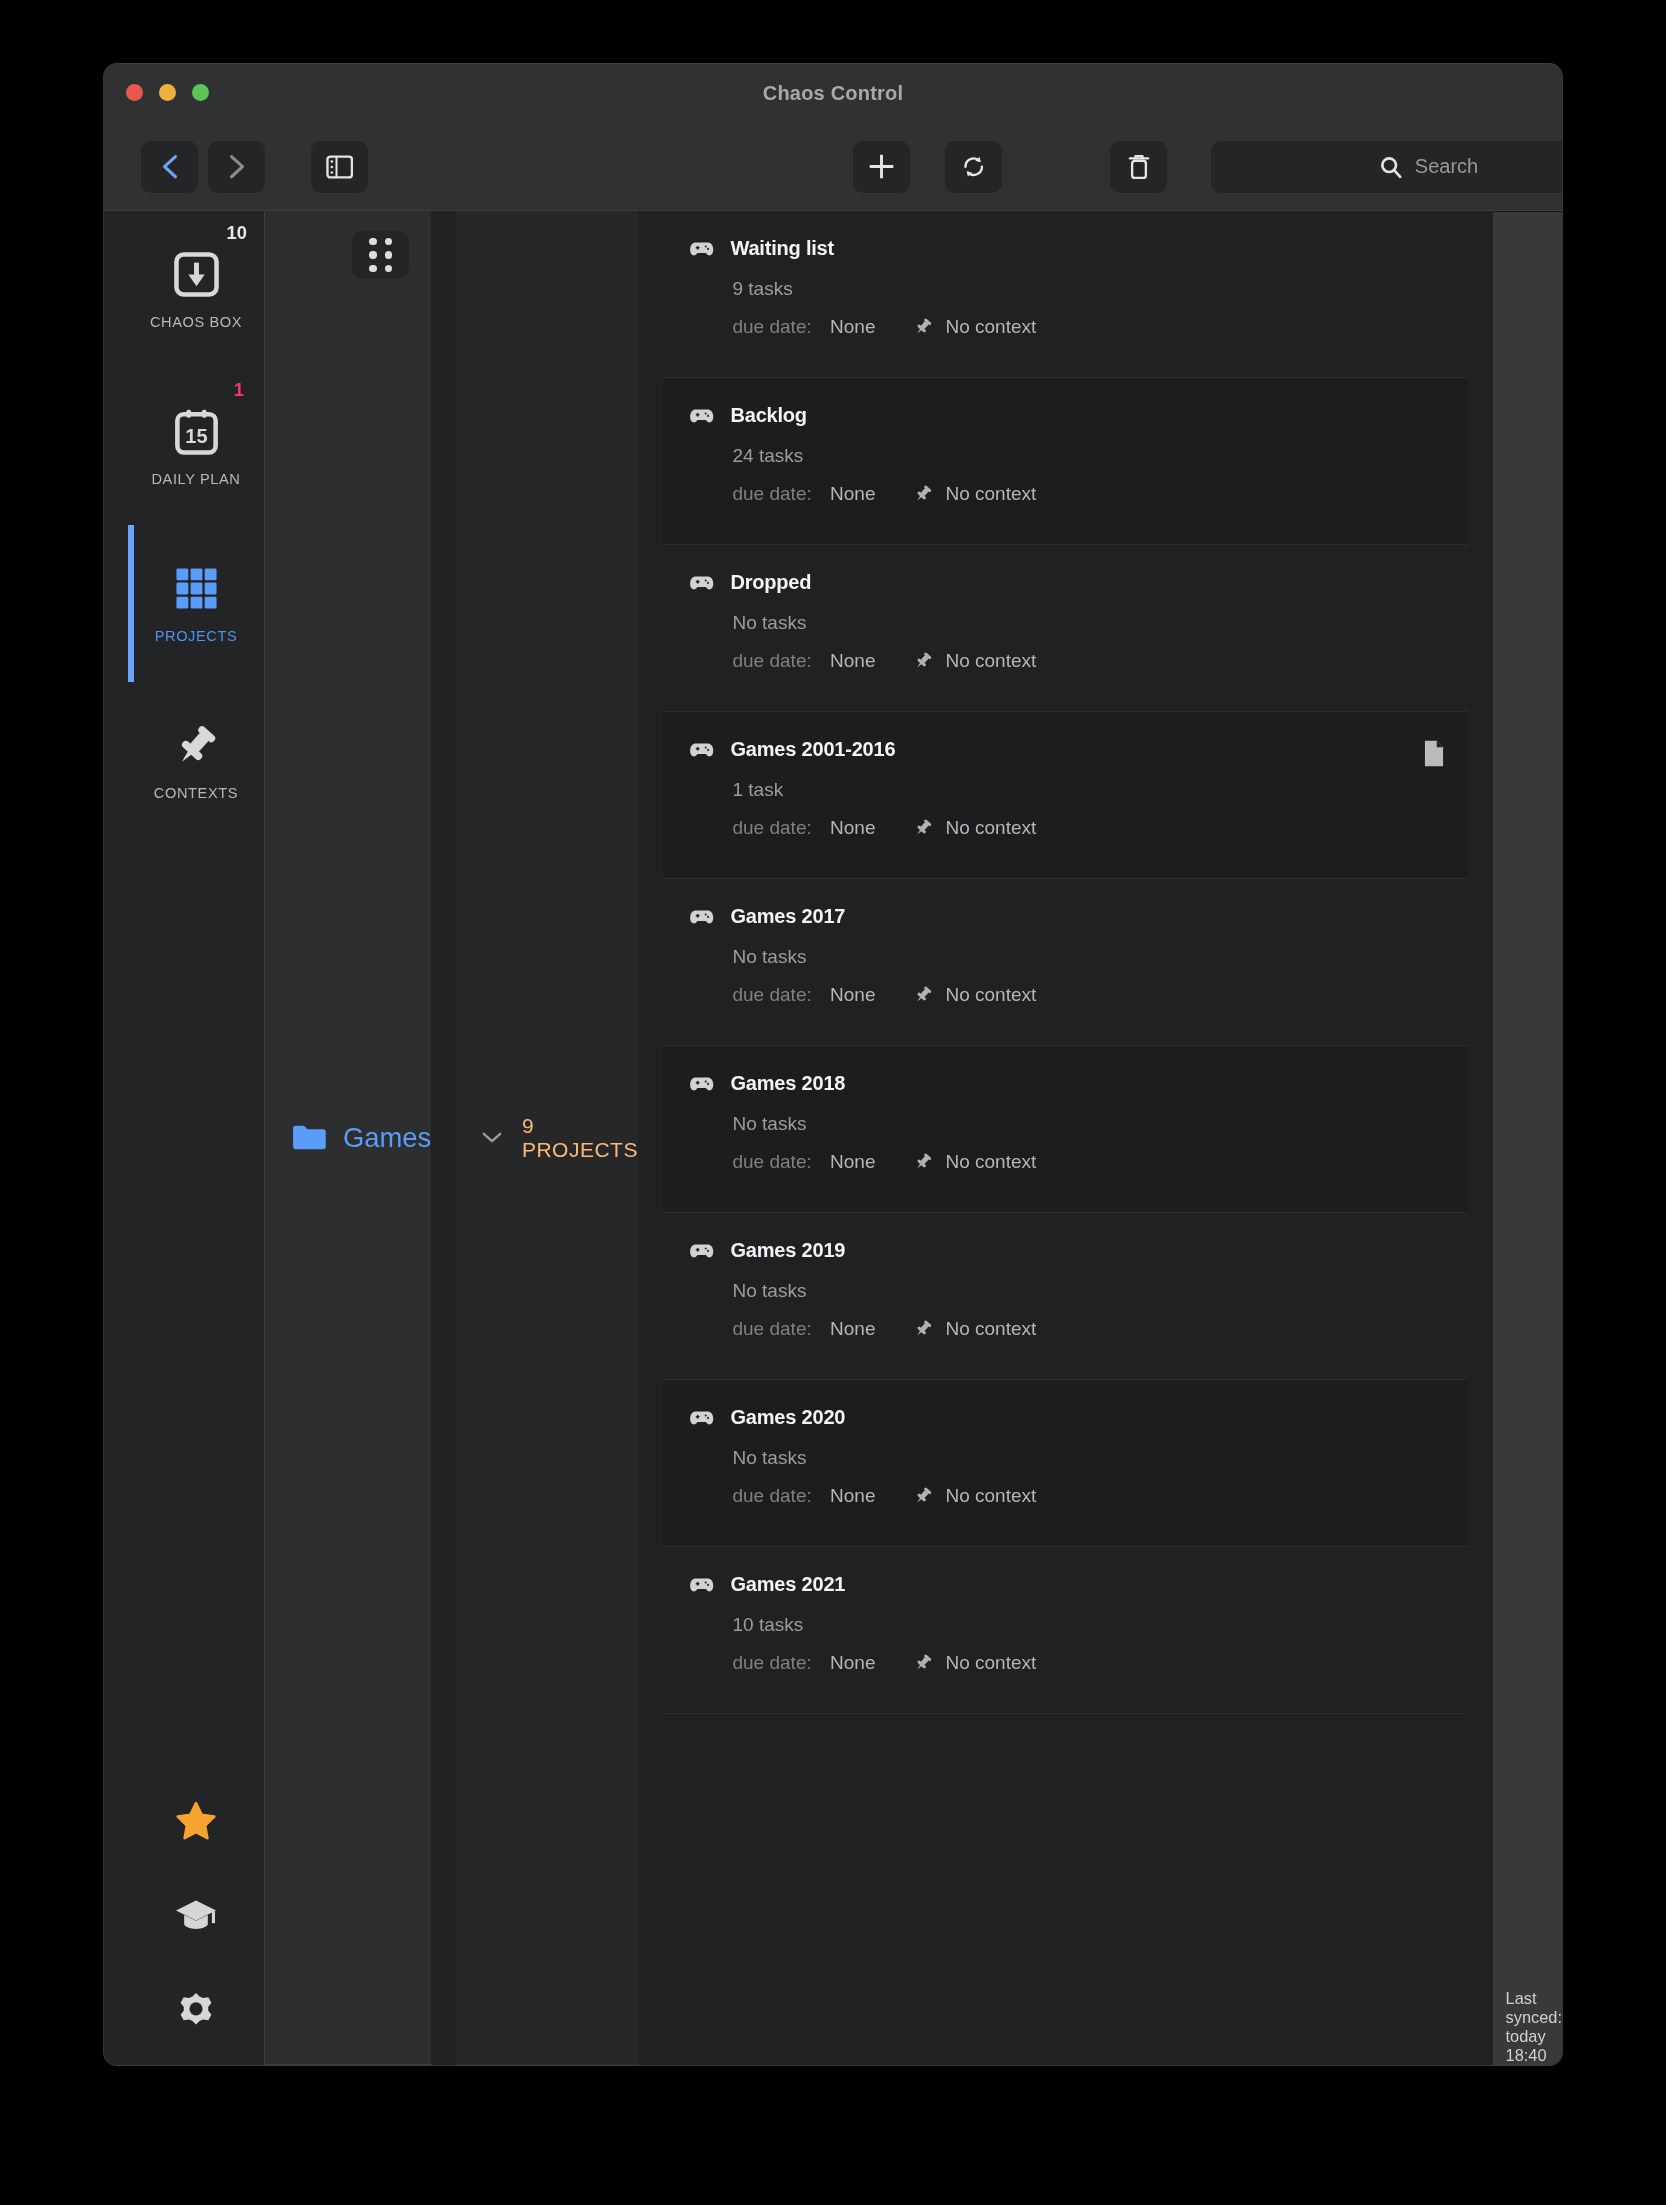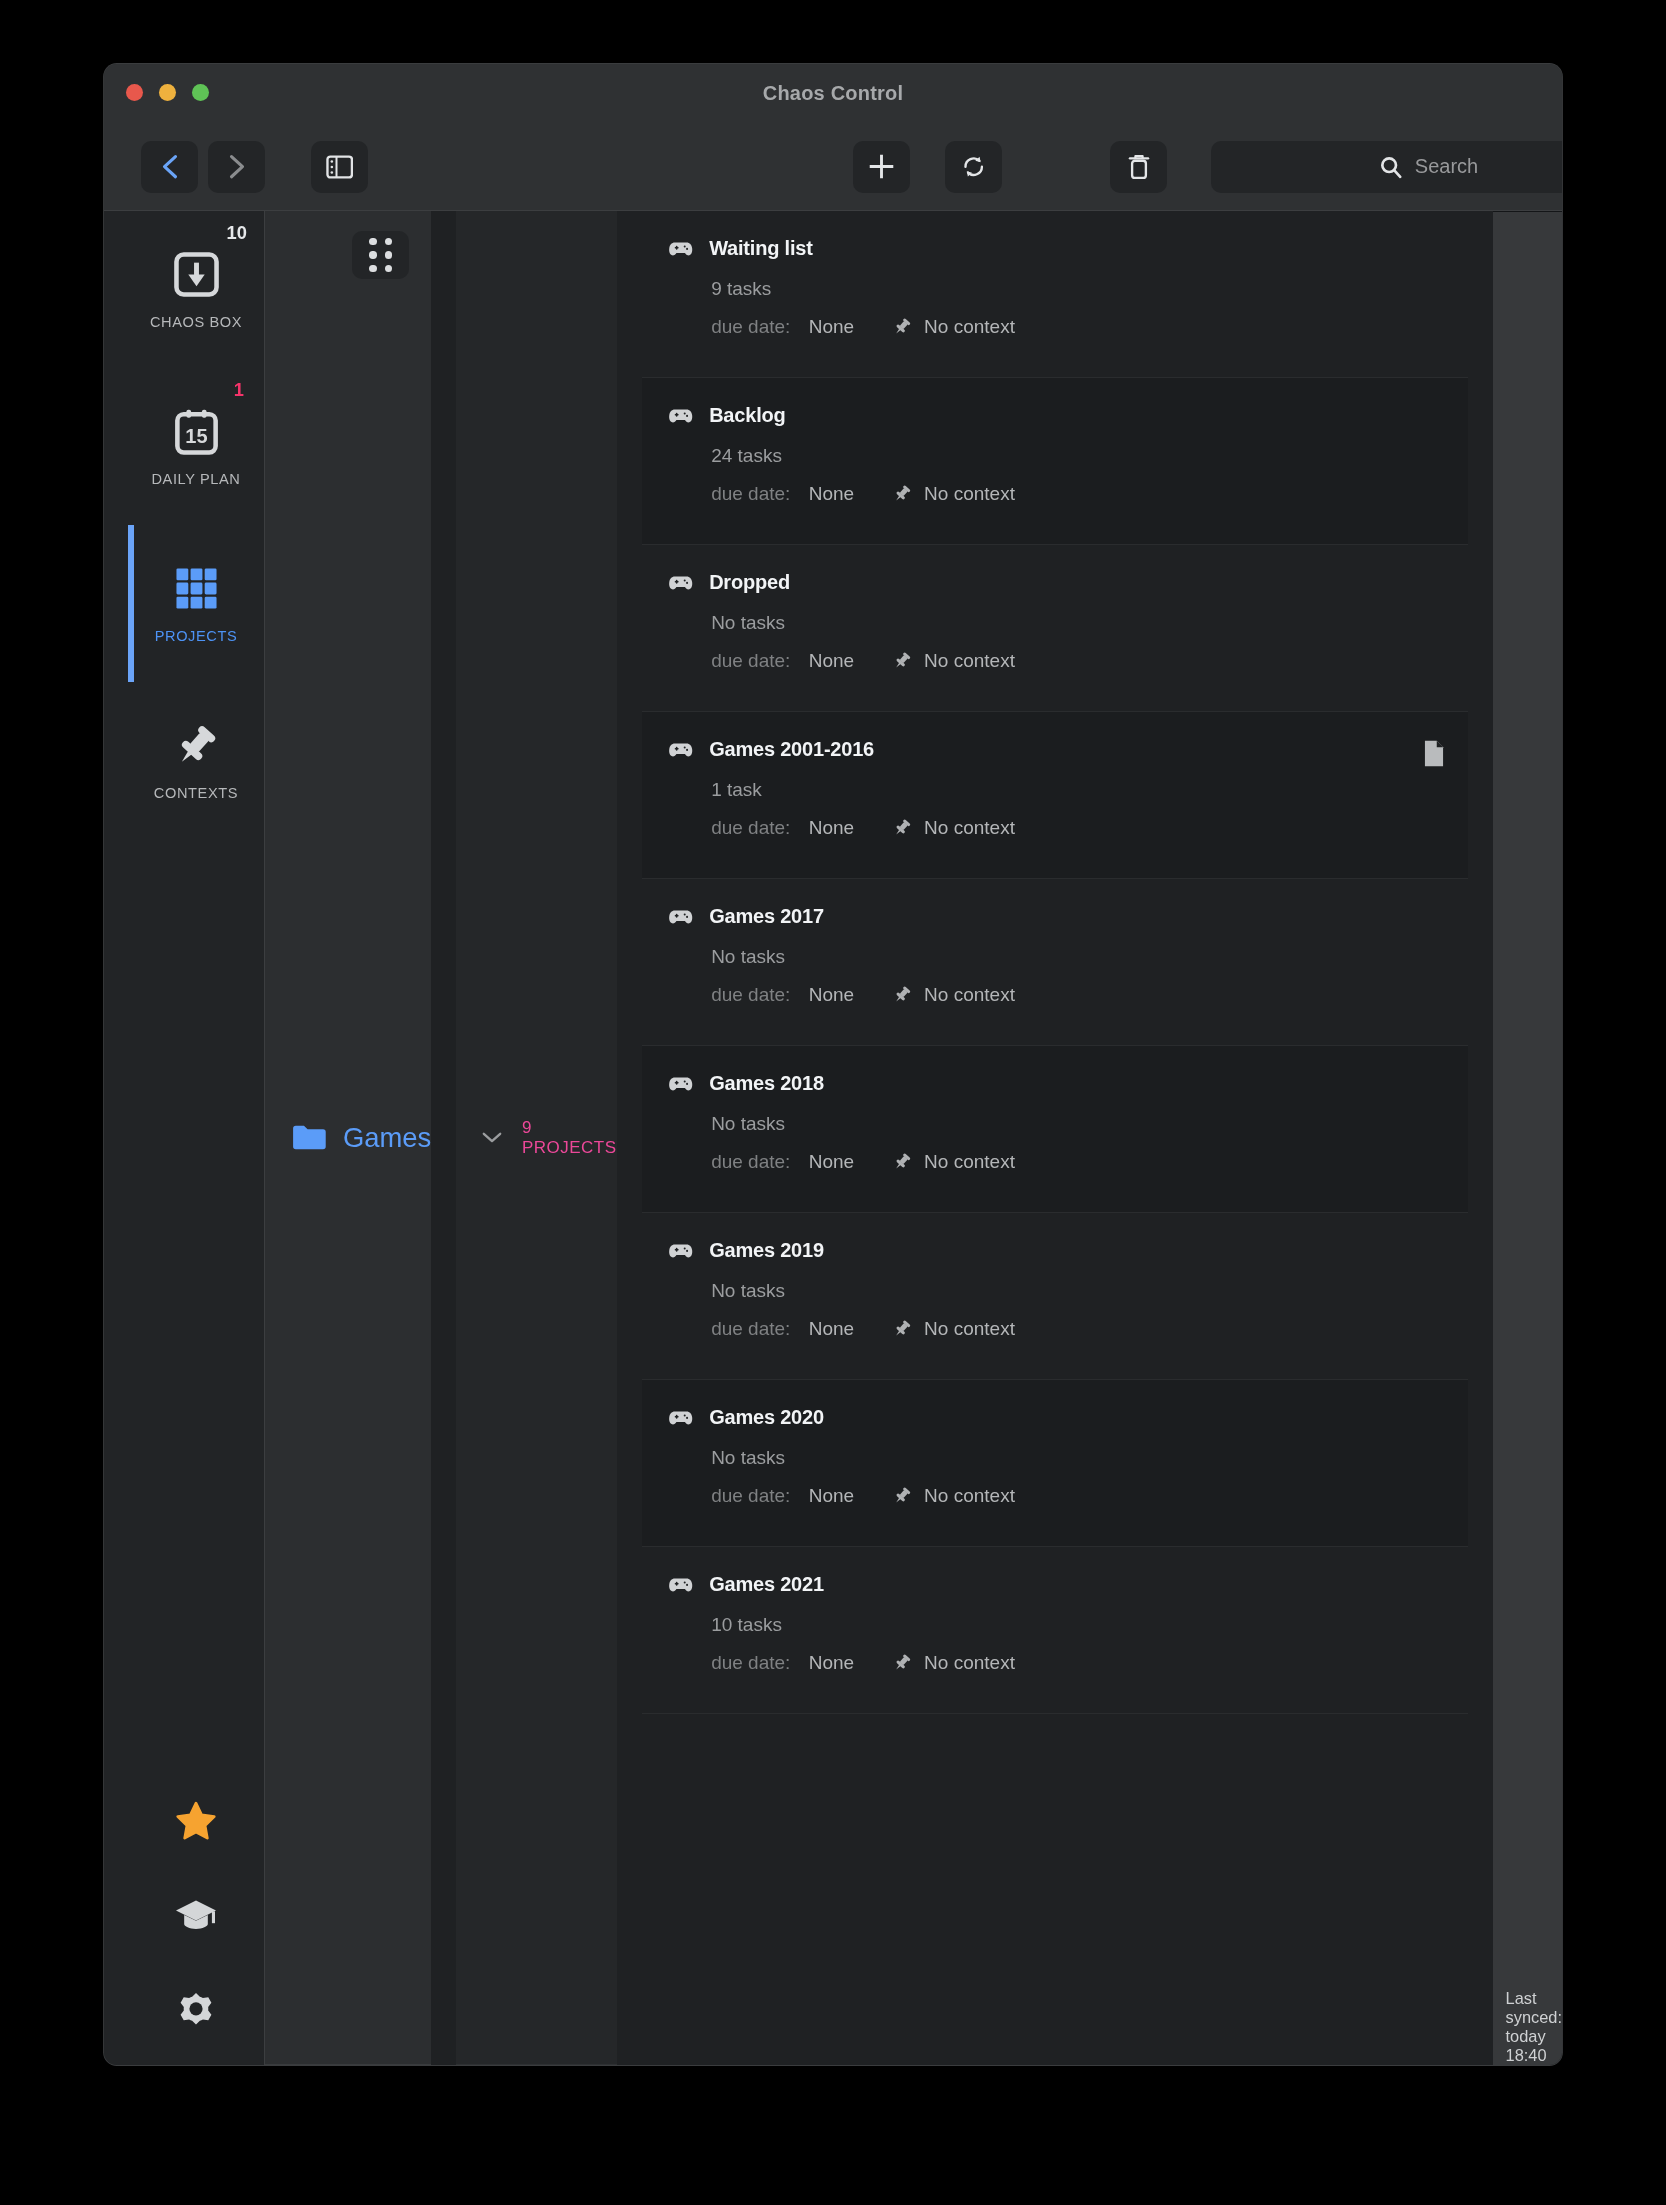--- a/index.html
+++ b/index.html
@@ -202,22 +202,22 @@
   .section-header {
     flex: 0 0 48px;
     background: #252729;
     display: flex;
     align-items: center;
     padding-left: 25.6px;
     gap: 20px;
     border-bottom: 0.9px solid #2e3032;
   }
   .section-label {
-    font-size: 17px;
-    color: #ec4899;
+    font-size: 21px;
+    color: #fdba74;
     letter-spacing: 0.5px;
   }
 
   .project-list {
     flex: 1 1 auto;
     overflow: hidden;
     background: #1f2123;
   }
   .project-row {
     position: relative;

